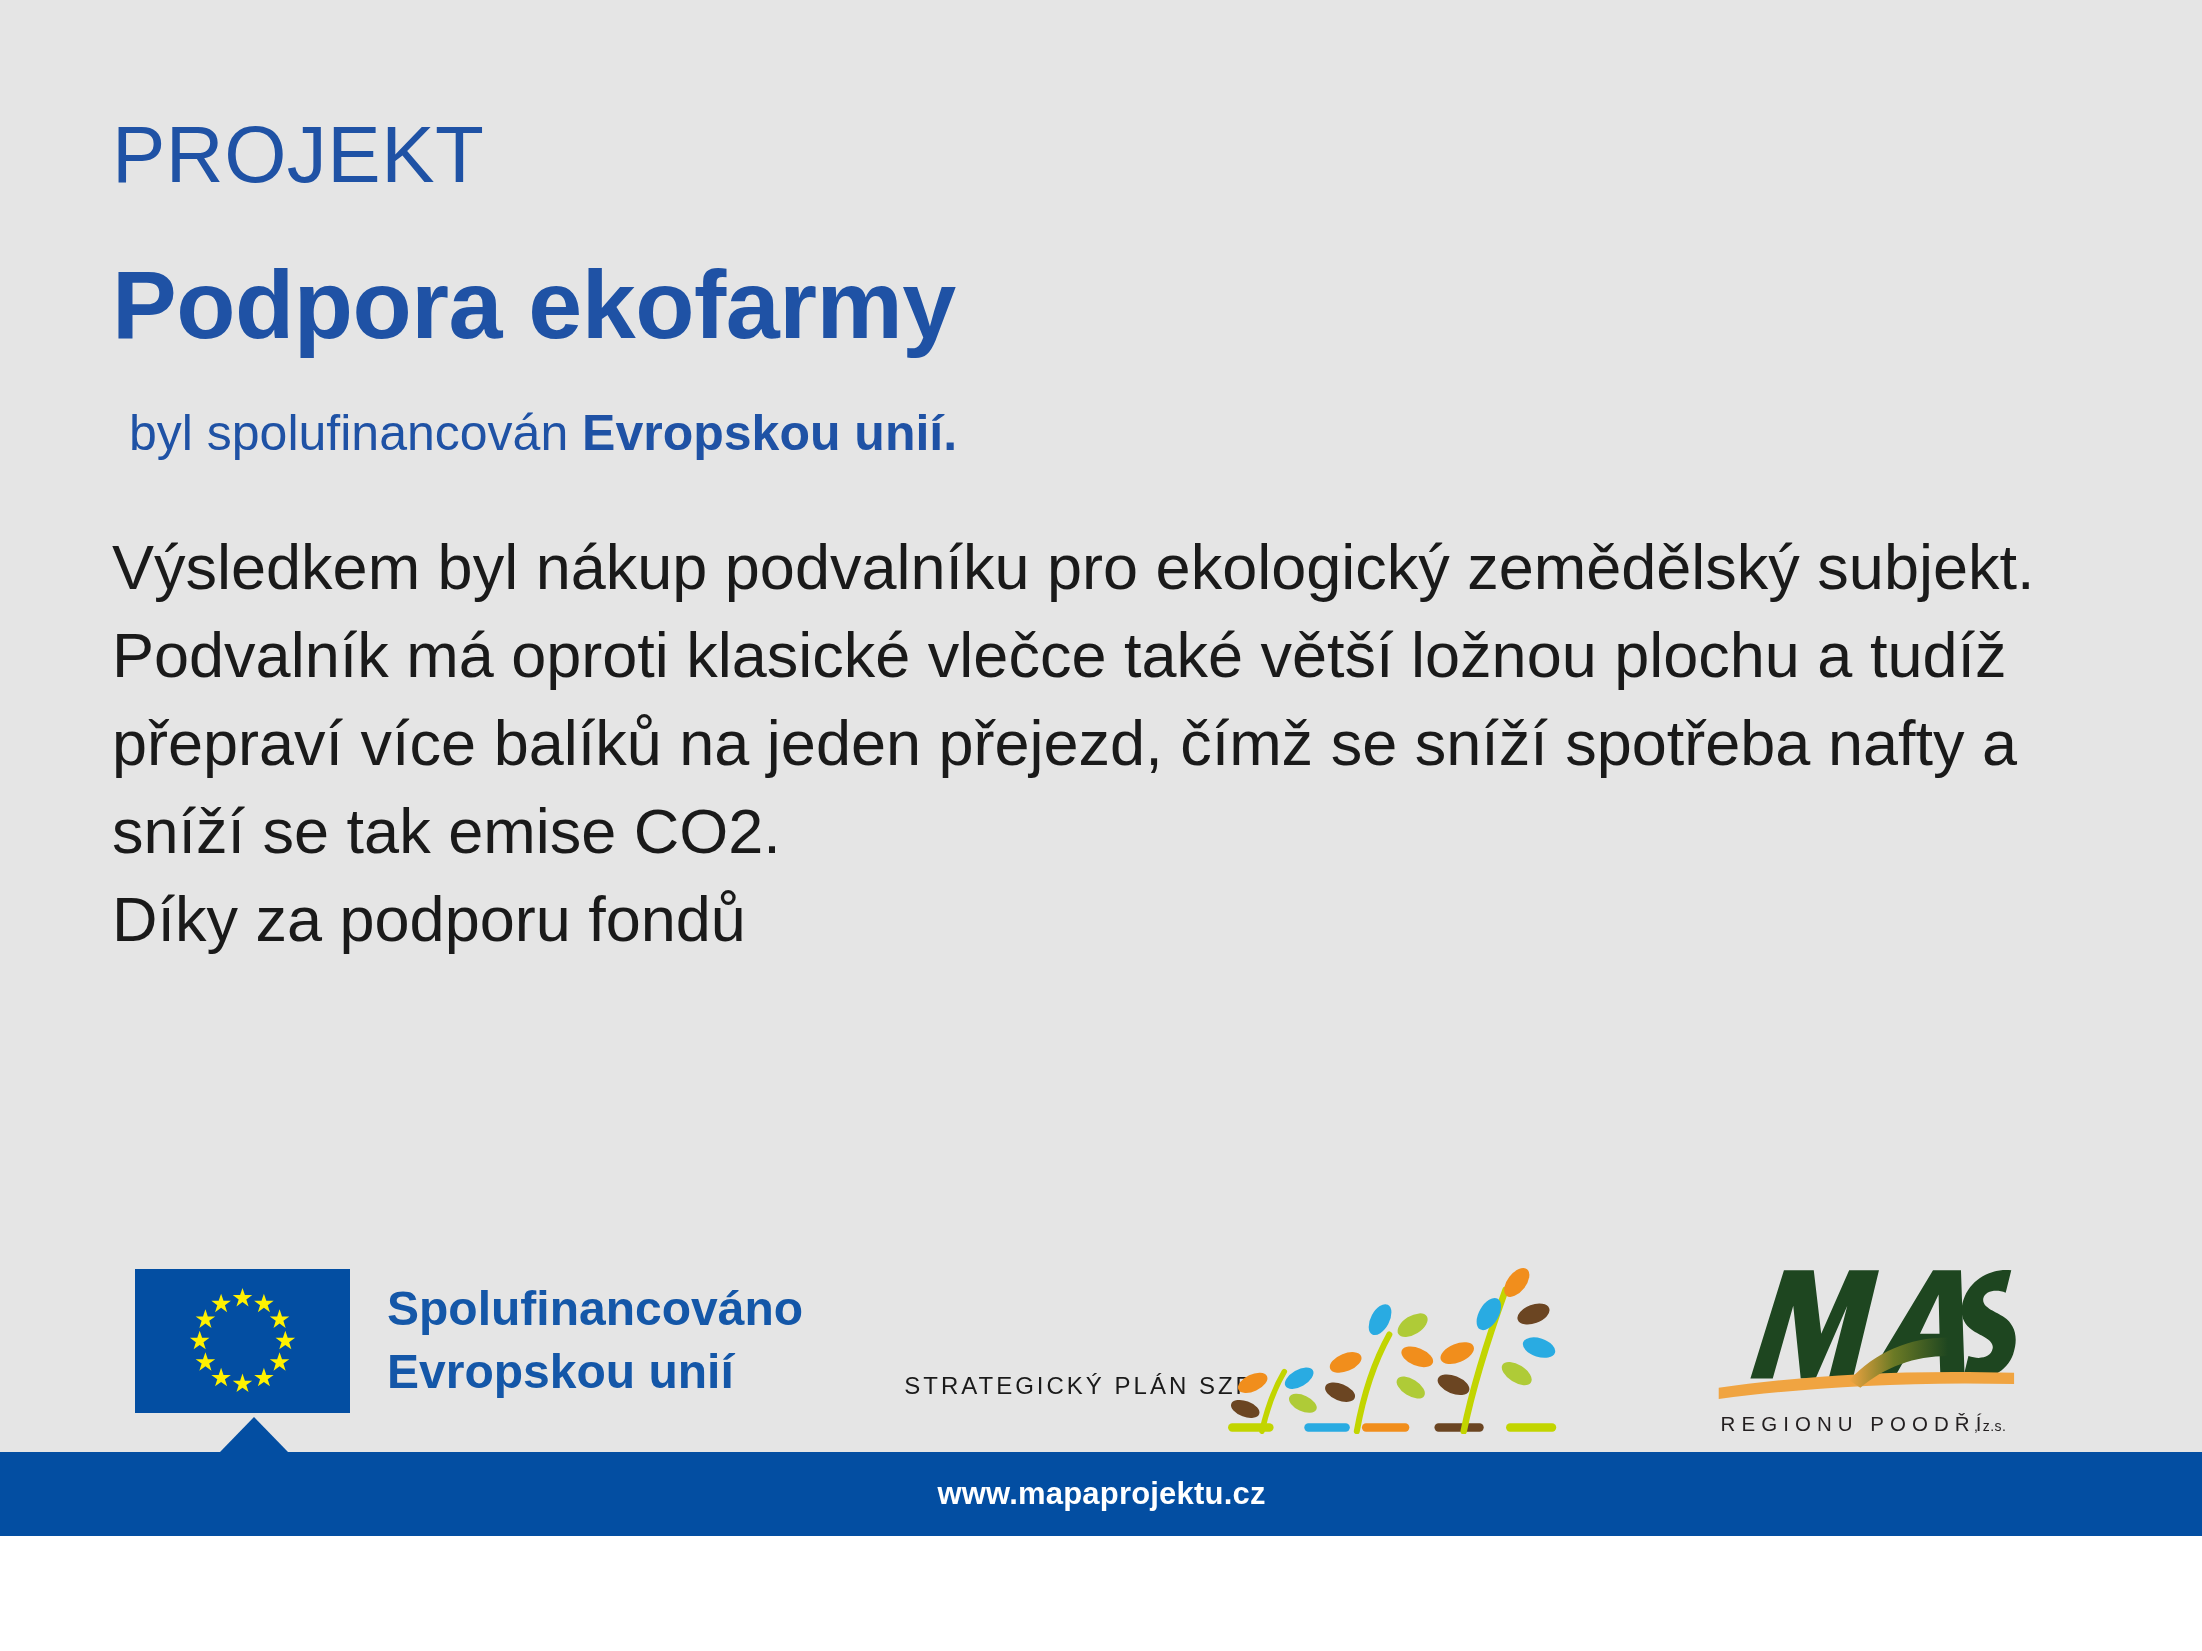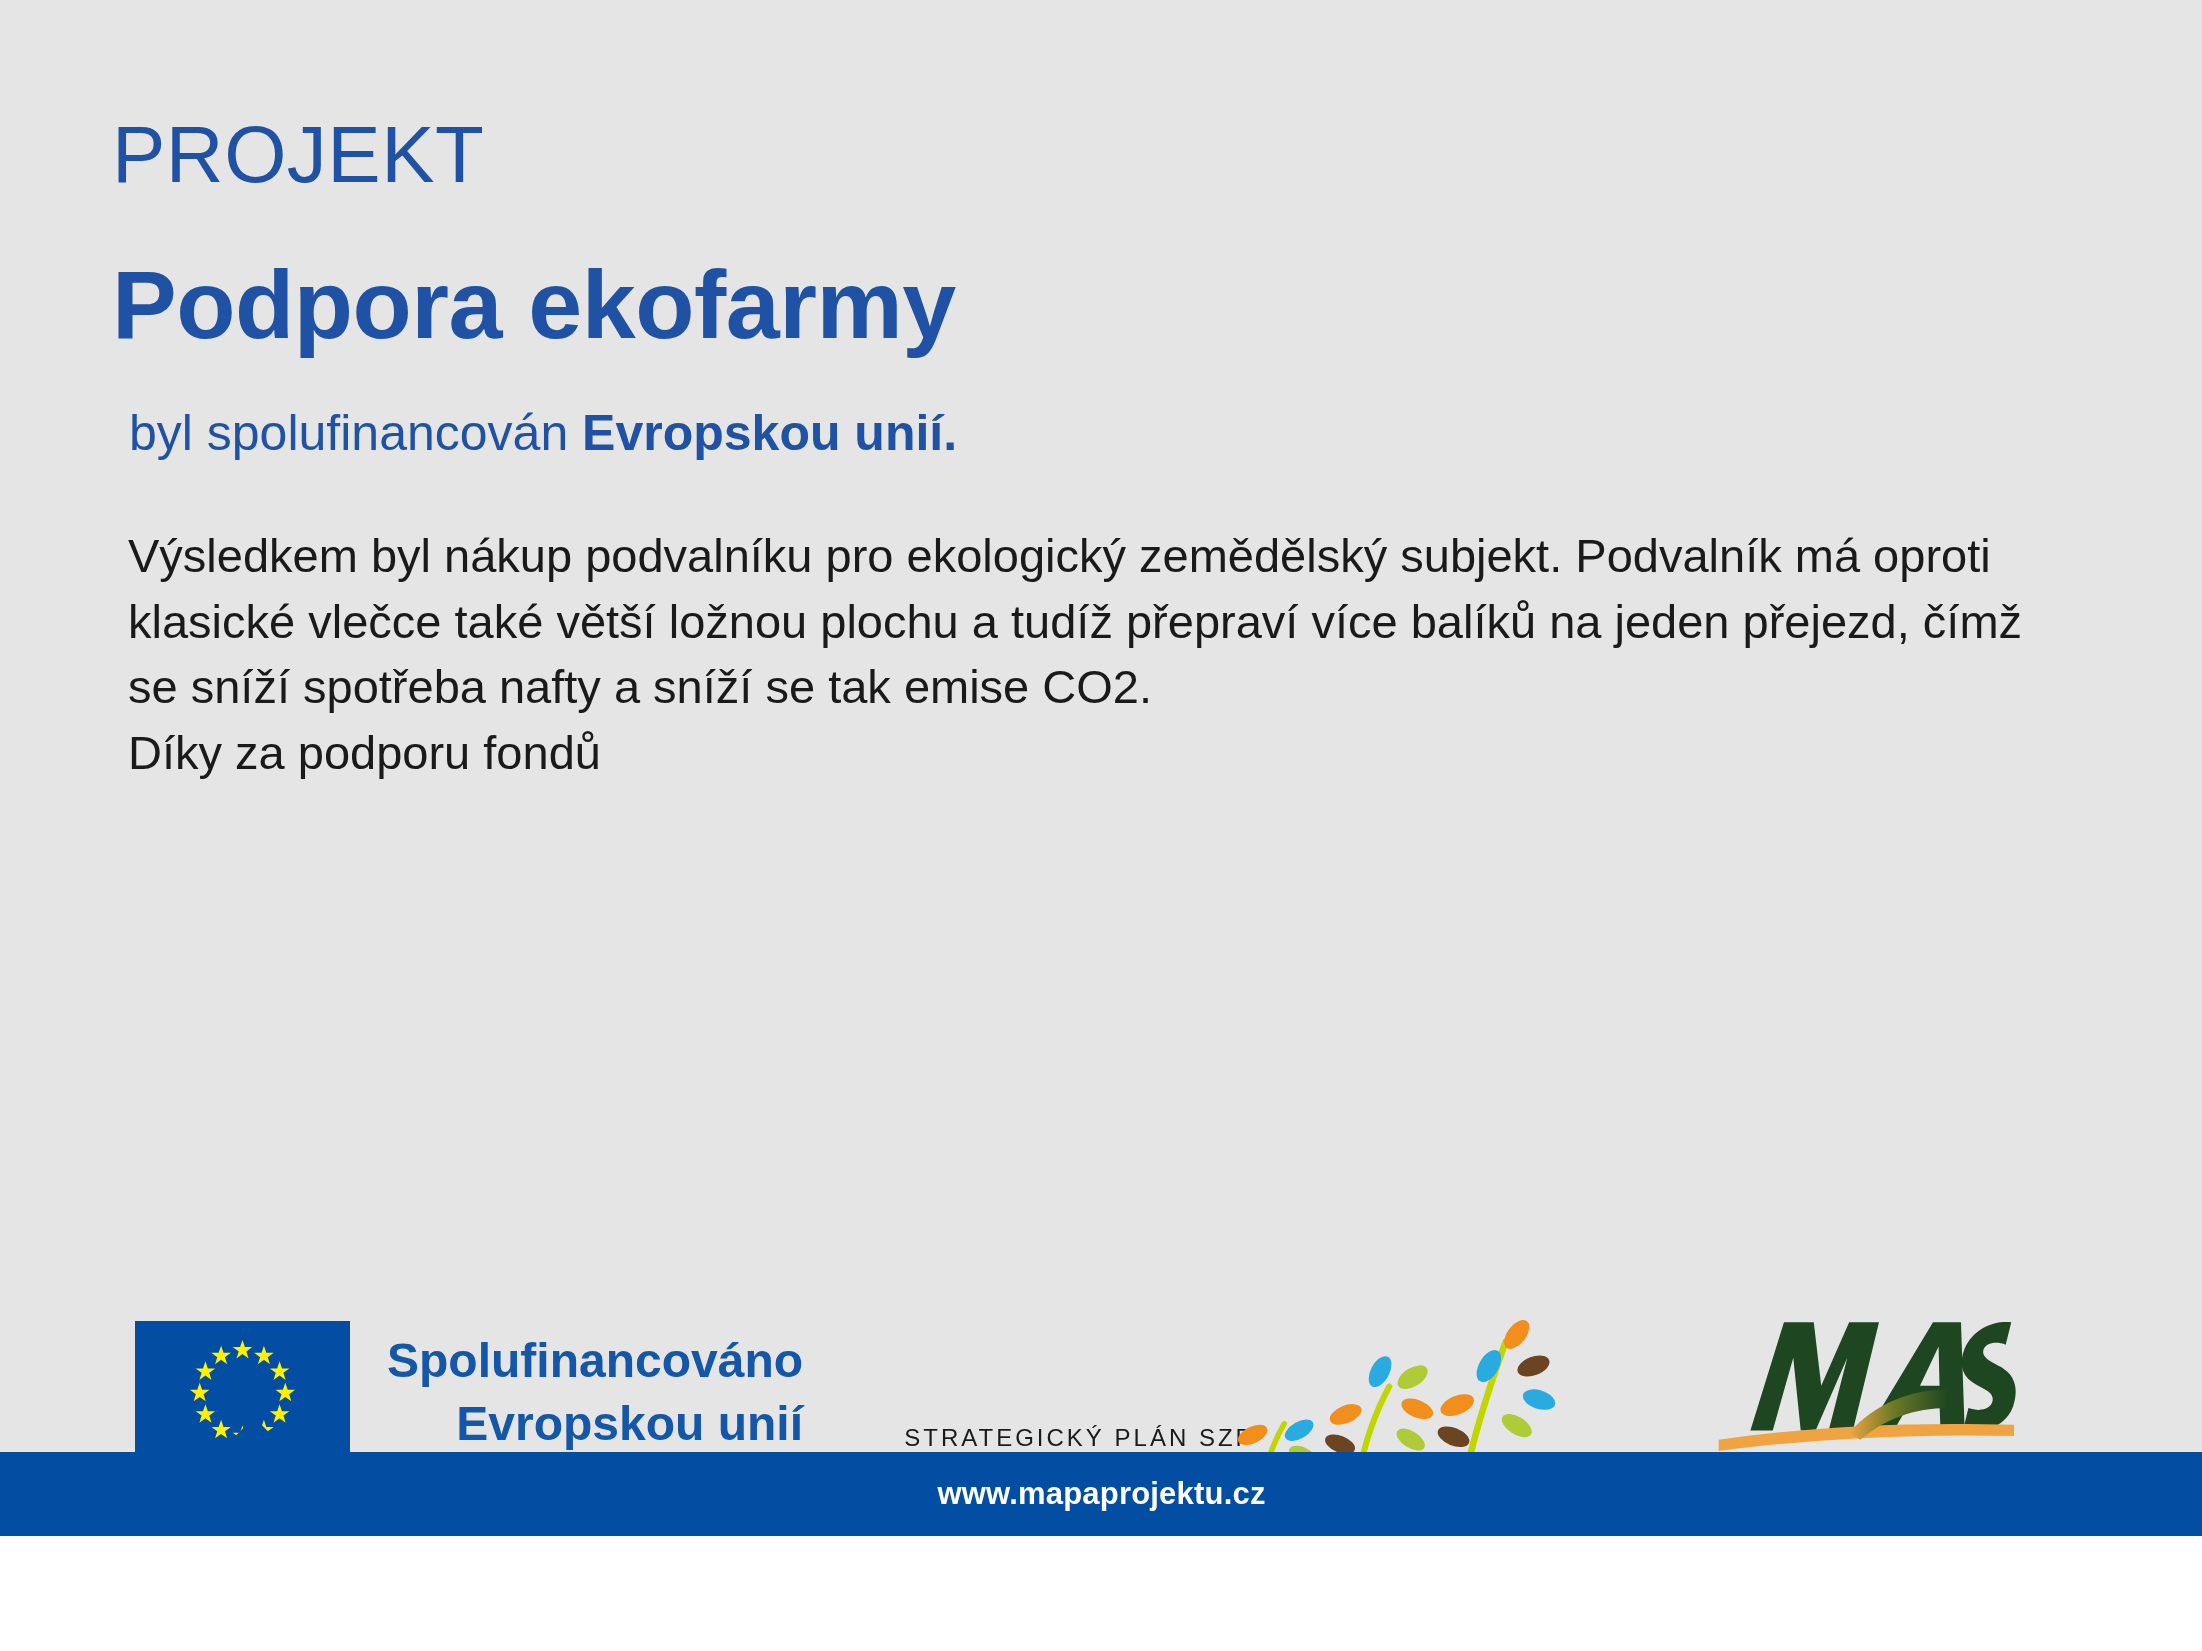--- a/index.html
+++ b/index.html
@@ -53,37 +53,36 @@
     font-weight: 400;
     color: #1f52a5;
     line-height: 1.25;
     margin: 0 0 58px 17px;
   }
   .subhead b {
     font-weight: 700;
   }
 
   .bodytext {
-    font-size: 47px;
+    font-size: 63px;
     font-weight: 400;
     color: #1a1a1a;
     line-height: 1.40;
-    margin: 16px;
+    margin: 0;
     max-width: 1930px;
   }
   .bodytext .line-break { display: block; }
 
   
   .logos {
     position: absolute;
     left: 0;
-    top: 1300px;
+    top: 1248px;
     width: 2203px;
     height: 196px;
-    text-align: right;
   }
 
   
   .eu-logo {
     position: absolute;
     left: 135px;
     top: 20.5px;
     display: flex;
     align-items: center;
   }

